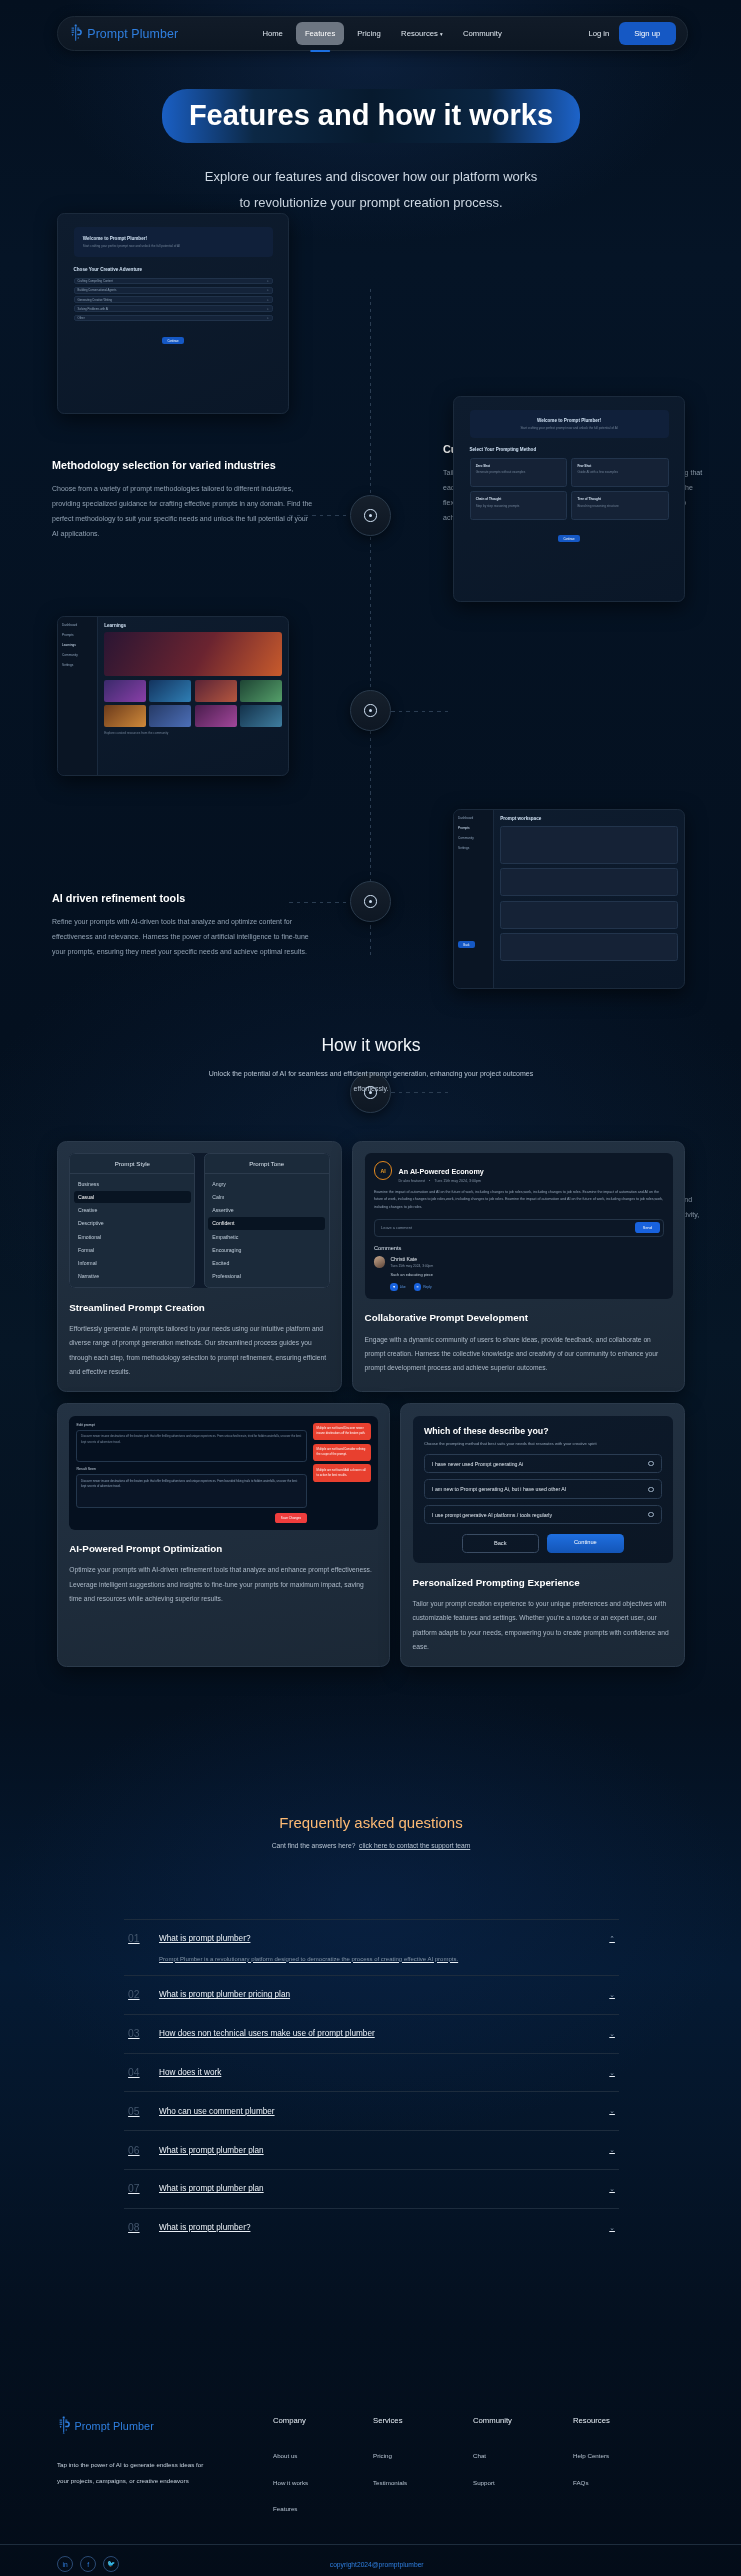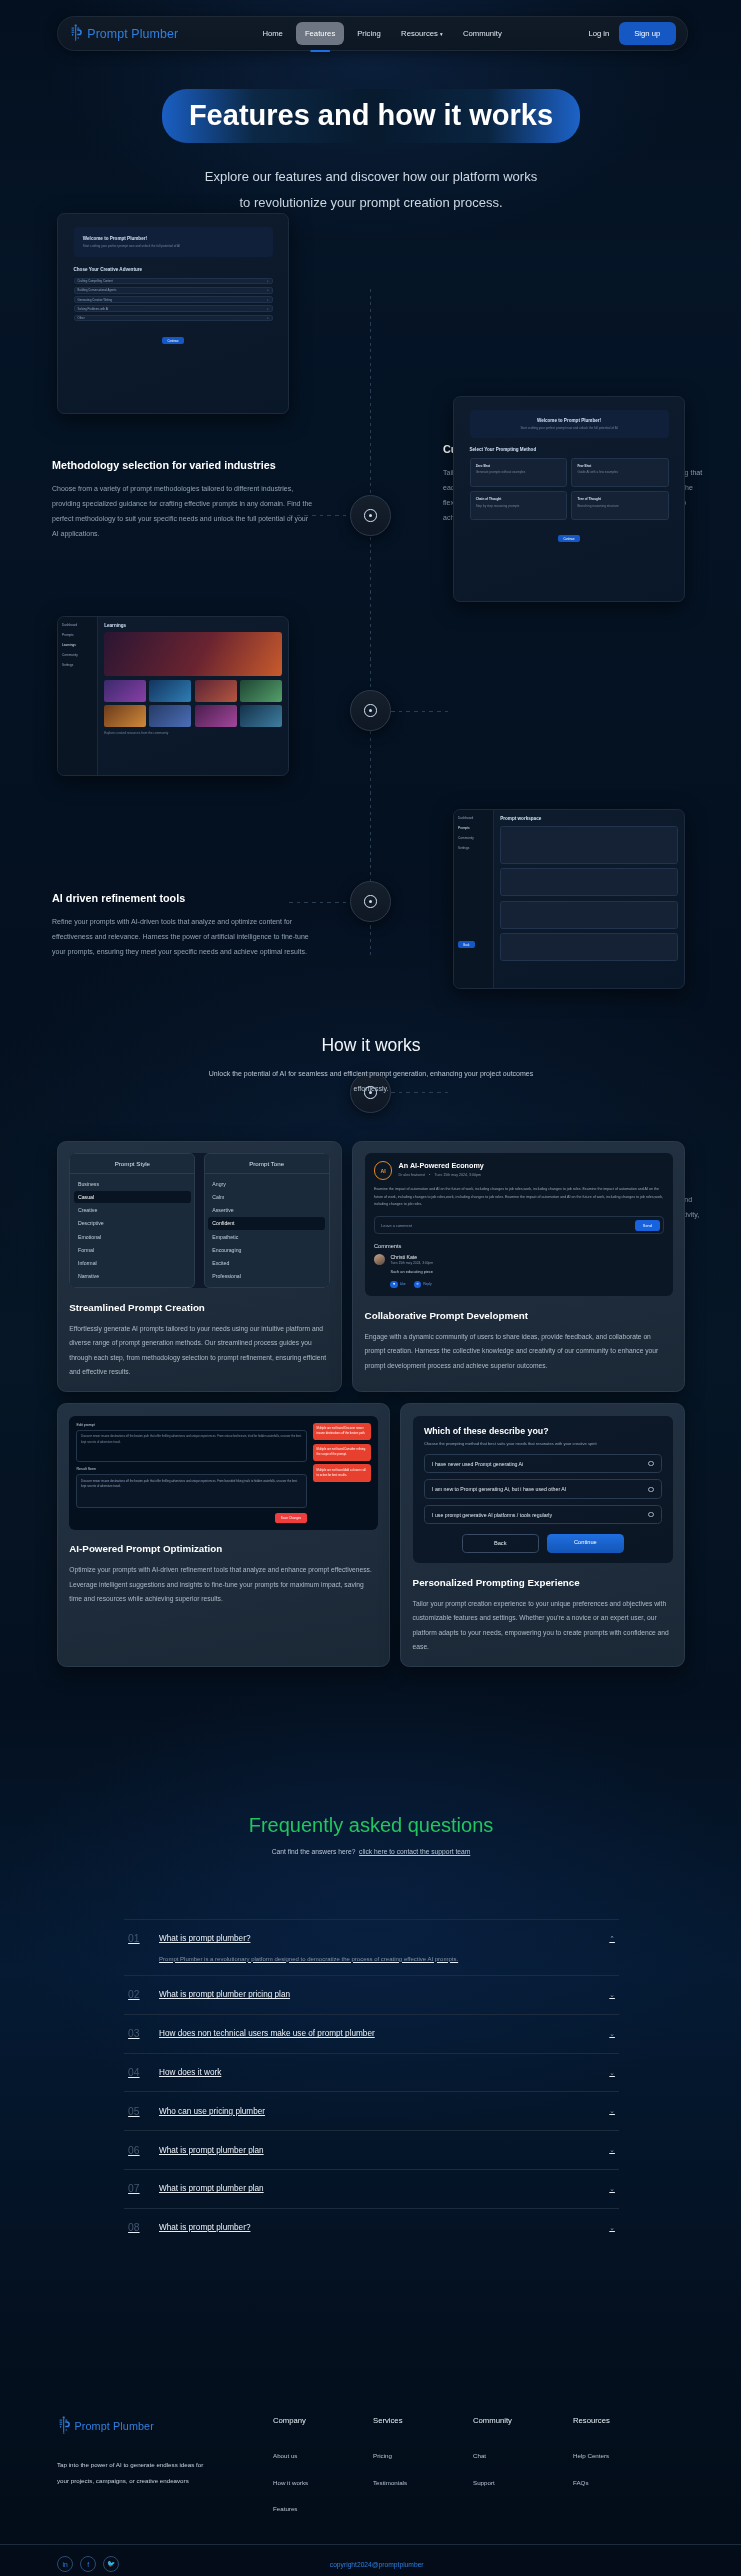--- a/index.html
+++ b/index.html
@@ -83,21 +83,21 @@
   .pcol-h{text-align:center;font-size:6.2px;color:#dbe5ef;padding:5.7px 0;border-bottom:0.5px solid #2c3b4d;}
   .pcol ul{list-style:none;padding:4.1px 3.6px;}
   .pcol li{font-size:5.2px;color:#c3d0dd;padding:3.1px 4.1px;border-radius:3.1px;margin-bottom:1px;}
   .pcol li.sel{background:#081422;color:#fff;}
 
   
   .post{background:#0c1726;border-radius:6.2px;padding:8.2px 9.3px;}
   .post-top{display:flex;gap:6.2px;}
   .ai-badge{width:18.5px;height:18.5px;border-radius:50%;border:1px solid #e2881f;flex:0 0 18.5px;
     display:flex;align-items:center;justify-content:center;color:#eb9a24;font-size:5.2px;font-weight:bold;}
-  .post h4{font-size:7.2px;color:#fff;}
+  .post h4{font-size:7.2px;color:#fff;margin-top:6px;}
   .post-meta{font-size:3.6px;color:#8595a8;margin-top:2.1px;display:flex;gap:4.1px;align-items:center;}
   .post-body{font-size:3.6px;color:#95a5b8;line-height:2.1;margin-top:6.2px;}
   .cmt-box{margin-top:7.2px;border:0.5px solid #243447;border-radius:4.1px;display:flex;align-items:center;
     padding:2.6px 3.1px 2.6px 6.2px;}
   .cmt-box span{font-size:3.9px;color:#7e8fa3;flex:1;}
   .send{background:#1862de;color:#fff;font-size:3.9px;border-radius:3.1px;padding:3.1px 7.7px;border:none;cursor:pointer;}
   .cmt-h{font-size:5.7px;color:#dbe5ef;margin-top:8.2px;}
   .cmt{display:flex;gap:5.2px;margin-top:5.2px;}
   .av{width:11.3px;height:11.3px;border-radius:50%;background:linear-gradient(150deg,#c8a88d,#5c4438);flex:0 0 11.3px;}
   .cmt-n{font-size:5.2px;color:#eef3f8;}
@@ -127,21 +127,21 @@
     display:flex;align-items:center;justify-content:space-between;cursor:pointer;}
   .opt span{font-size:5.2px;color:#e3ebf3;}
   .radio{width:5.2px;height:5.2px;border-radius:50%;border:0.6px solid #9fb2c6;}
   .sbtns{display:flex;gap:8.2px;margin-top:9.3px;justify-content:center;}
   .sbtn{flex:0 0 77px;text-align:center;padding:5.7px 0;border-radius:4.6px;font-size:5.7px;cursor:pointer;}
   .sbtn.ghost{border:0.5px solid #3a4c63;color:#e3ebf3;}
   .sbtn.prim{background:linear-gradient(180deg,#1f6fe0,#1355b7);color:#fff;}
 
   
   .faq-head{position:absolute;top:1814px;left:0;width:742px;text-align:center;}
-  .faq-head h2{font-size:20px;font-weight:normal;color:#22c55e;}
+  .faq-head h2{font-size:15px;font-weight:normal;color:#fdba74;}
   .faq-head p{margin-top:11.3px;font-size:6.7px;color:#b9c6d4;}
   .faq-head p u{cursor:pointer;}
   .faq{position:absolute;top:1919px;left:124px;width:495px;text-decoration:underline;}
   .faq-item{border-top:0.5px solid #1d2c3d;padding:13.4px 4.1px 13.4px 4.1px;}
   .faq-row{display:flex;align-items:center;gap:13.4px;cursor:pointer;}
   .faq-no{font-size:10.3px;color:#44576e;min-width:17.5px;}
   .faq-q{font-size:8.2px;color:#eef3f8;flex:1;}
   .faq-cv{color:#8fa1b5;font-size:6.7px;}
   .faq-a{font-size:6px;color:#8496a9;margin:11.3px 0 0 31px;}
 
@@ -510,21 +510,21 @@
   <div class="faq-item">
     <div class="faq-row">
       <span class="faq-no">04</span>
       <span class="faq-q">How does it work</span>
       <span class="faq-cv">⌄</span>
     </div>
   </div>
   <div class="faq-item">
     <div class="faq-row">
       <span class="faq-no">05</span>
-      <span class="faq-q">Who can use pricing plumber</span>
+      <span class="faq-q">Who can use comment plumber</span>
       <span class="faq-cv">⌄</span>
     </div>
   </div>
   <div class="faq-item">
     <div class="faq-row">
       <span class="faq-no">06</span>
       <span class="faq-q">What is prompt plumber plan</span>
       <span class="faq-cv">⌄</span>
     </div>
   </div>

